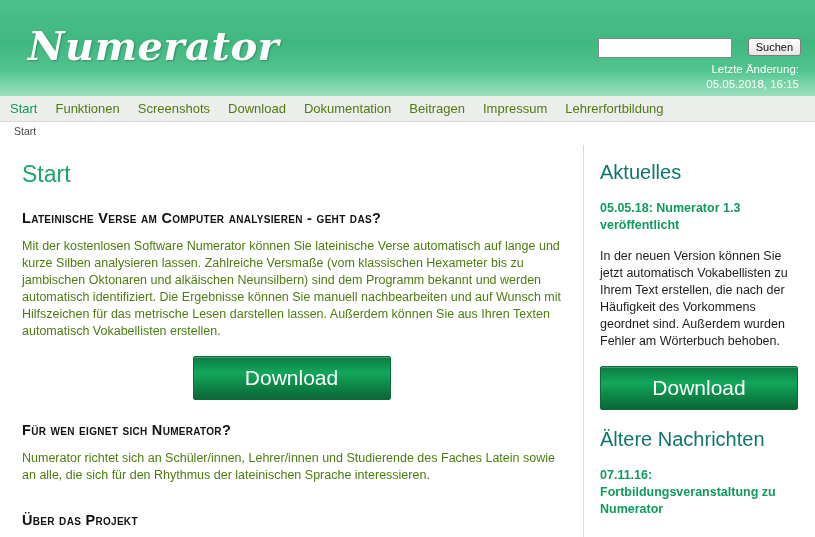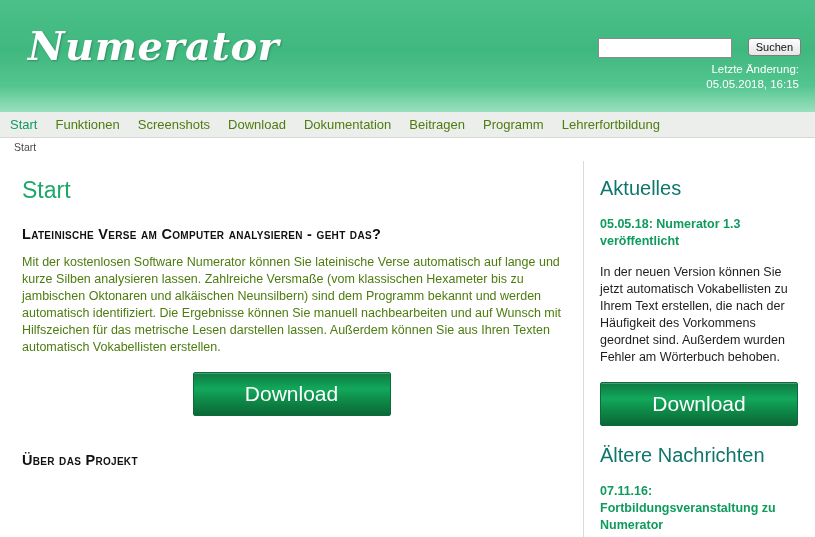--- a/index.html
+++ b/index.html
@@ -11,21 +11,21 @@
     height: 537px;
     overflow: hidden;
     background: #ffffff;
     font-family: "Liberation Sans", sans-serif;
     color: #1a1a1a;
   }
 
   
   .header {
     position: relative;
-    height: 112px;
+    height: 96px;
     background: linear-gradient(180deg, #4cc08a 0%, #3fb87f 45%, #63cf9b 100%);
     background-color: #45bd86;
     overflow: hidden;
   }
   .header::after {
     content: "";
     position: absolute;
     left: 0; right: 0; bottom: 0;
     height: 26px;
     background: linear-gradient(180deg, rgba(255,255,255,0.0) 0%, rgba(255,255,255,0.35) 100%);
@@ -218,38 +218,40 @@
   </div>
 </div>
 
 <div class="navbar">
   <a class="active">Start</a>
   <a>Funktionen</a>
   <a>Screenshots</a>
   <a>Download</a>
   <a>Dokumentation</a>
   <a>Beitragen</a>
-  <a>Programm</a>
+  <a>Impressum</a>
   <a>Lehrerfortbildung</a>
 </div>
 
 <div class="breadcrumb">Start</div>
 
 <div class="content">
 
   <div class="main">
     <h1 class="page-title">Start</h1>
 
     <h2 class="section">Lateinische Verse am Computer analysieren - geht das?</h2>
     <p class="body-text">Mit der kostenlosen Software Numerator können Sie lateinische Verse automatisch auf lange und kurze Silben analysieren lassen. Zahlreiche Versmaße (vom klassischen Hexameter bis zu jambischen Oktonaren und alkäischen Neunsilbern) sind dem Programm bekannt und werden automatisch identifiziert. Die Ergebnisse können Sie manuell nachbearbeiten und auf Wunsch mit Hilfszeichen für das metrische Lesen darstellen lassen. Außerdem können Sie aus Ihren Texten automatisch Vokabellisten erstellen.</p>
 
     <div class="dl-wrap">
       <a class="download-btn">Download</a>
     </div>
 
+    <h2 class="section">Für wen eignet sich Numerator?</h2>
+    <p class="body-text">Numerator richtet sich an Schüler/innen, Lehrer/innen und Studierende des Faches Latein sowie an alle, die sich für den Rhythmus der lateinischen Sprache interessieren.</p>
 
     <div class="spacer-14"></div>
 
     <h2 class="section">Über das Projekt</h2>
   </div>
 
   <div class="sidebar">
     <h2 class="side-title">Aktuelles</h2>
     <h3 class="side-news-title">05.05.18: Numerator 1.3 veröffentlicht</h3>
     <p class="side-text">In der neuen Version können Sie jetzt automatisch Vokabellisten zu Ihrem Text erstellen, die nach der Häufigkeit des Vorkommens geordnet sind. Außerdem wurden Fehler am Wörterbuch behoben.</p>

